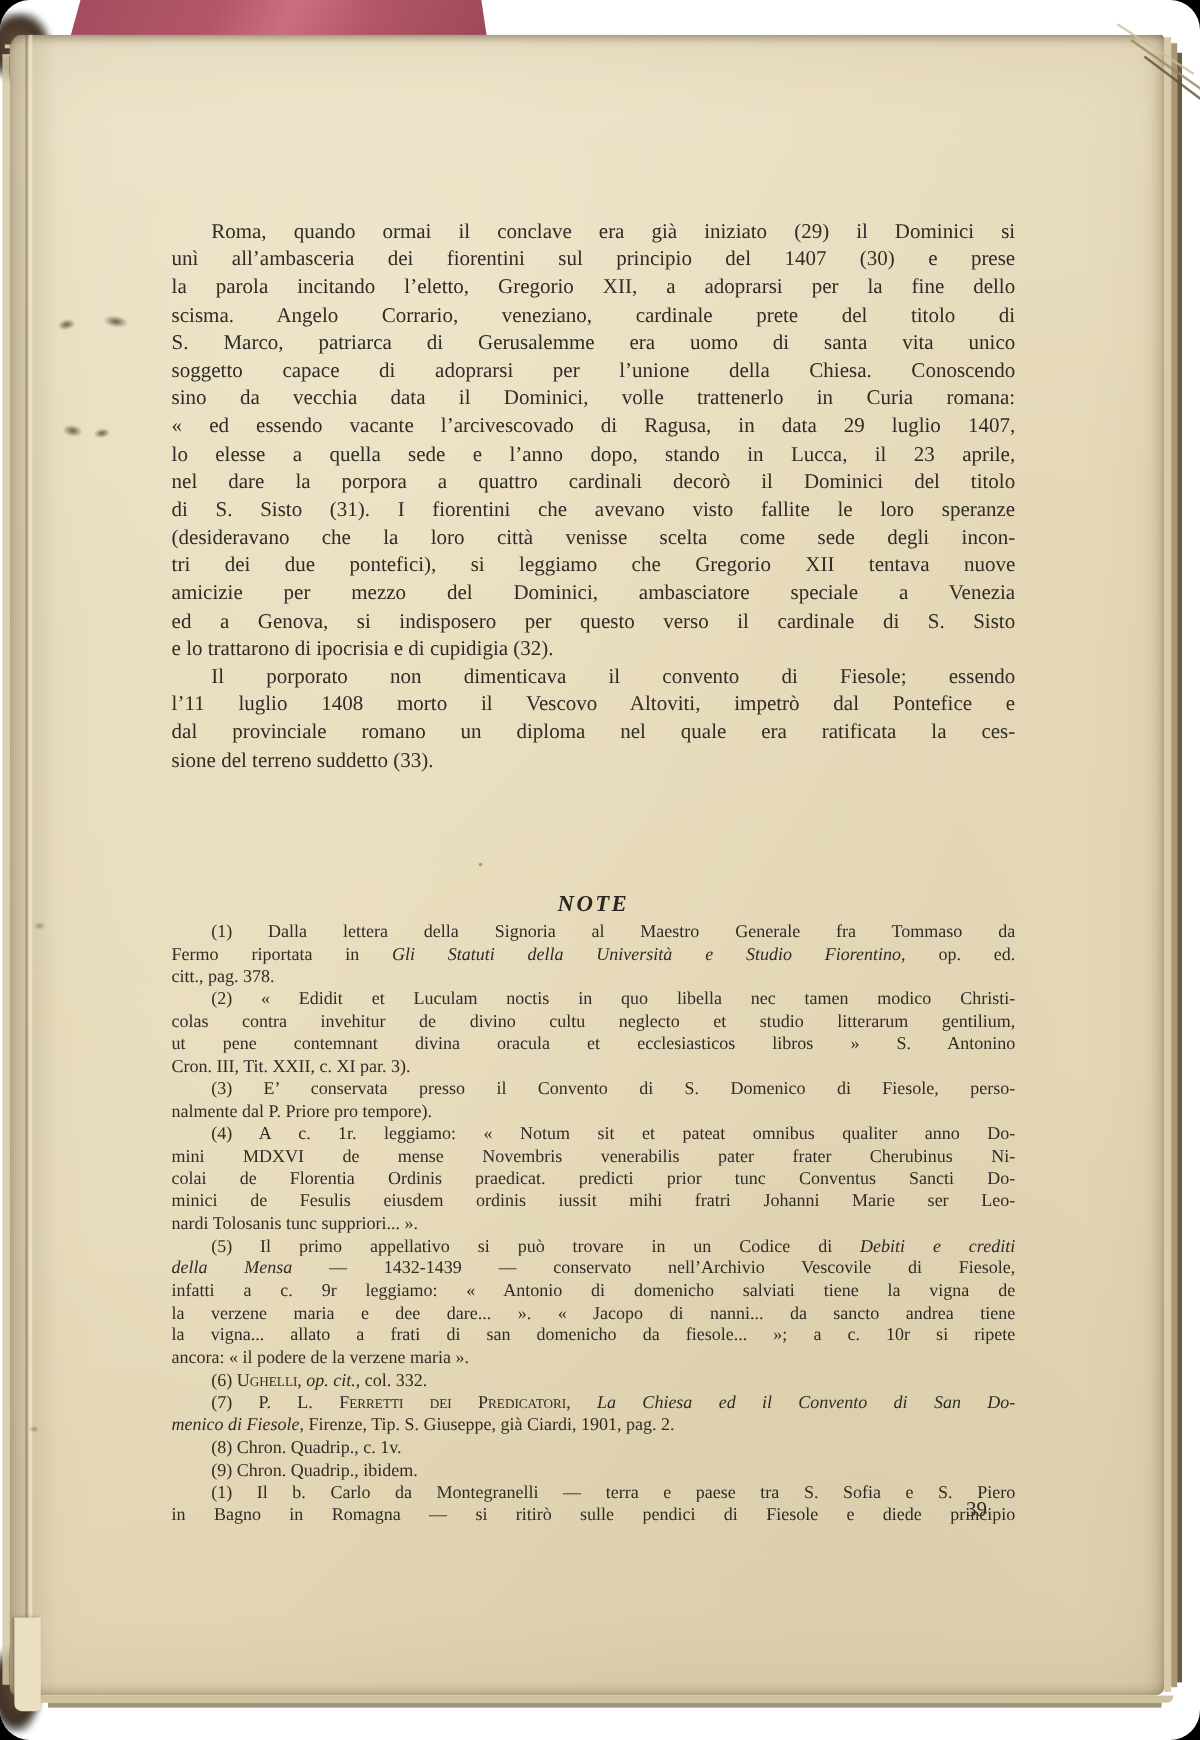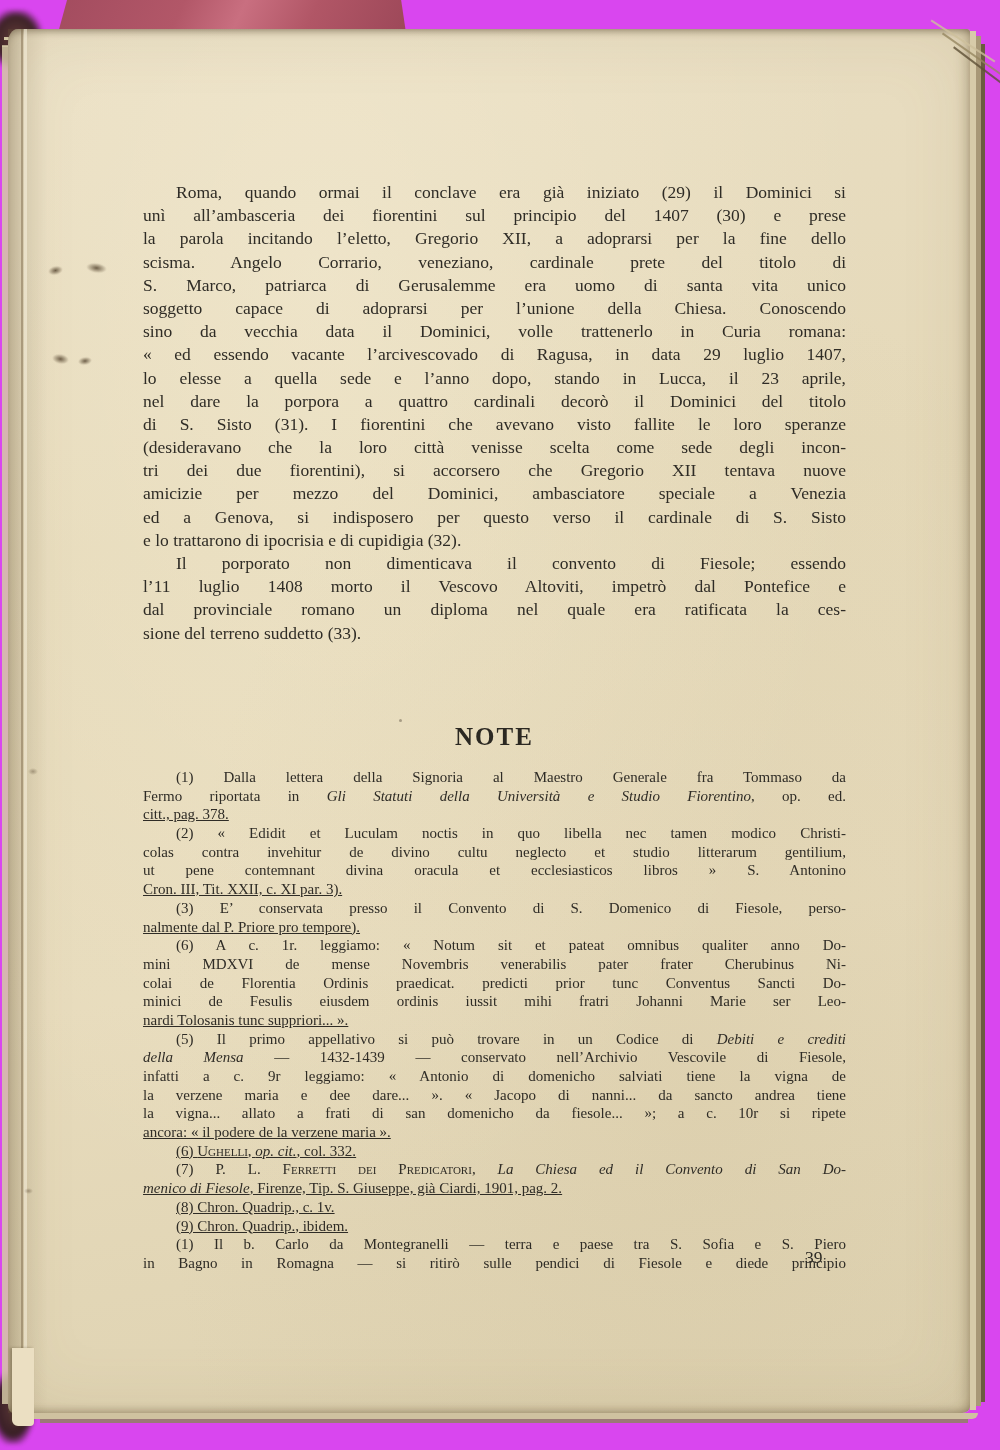--- a/index.html
+++ b/index.html
@@ -1,17 +1,17 @@
 <!DOCTYPE html>
 <html><head>
 <meta charset="utf-8">
 <style>
   html,body{margin:0;padding:0;background:#000;}
   #stage{position:relative;width:1000px;height:1450px;overflow:hidden;
-         background:#d946ef;font-family:"Liberation Serif","DejaVu Serif",serif;}
+         background:#ffffff;font-family:"Liberation Serif","DejaVu Serif",serif;border-radius:25px;}
   .abs{position:absolute;}
   
   .blob{filter:blur(2px);opacity:.9;}
   #spine-top{left:-10px;top:10px;width:52px;height:58px;
     background:radial-gradient(ellipse at 50% 50%, #553c26 0%, #2c1e11 55%, transparent 78%);}
   #spine-bottom{left:-8px;top:1372px;width:42px;height:72px;
     background:radial-gradient(ellipse at 50% 50%, #4a3423 0%, #271a0f 55%, transparent 78%);}
   
   #ribbon{left:58px;top:0;width:348px;height:33px;z-index:1;
     background:linear-gradient(115deg,#a34c5f 0%,#b25768 35%,#c96f80 52%,#b15666 72%,#9d4859 100%);
@@ -35,26 +35,26 @@
   #crease-highlight{left:16px;top:0;width:3px;height:100%;background:rgba(252,246,228,.5);filter:blur(.4px);}
   
   .stitch{background:radial-gradient(ellipse, rgba(88,72,50,.85), transparent 70%);filter:blur(.4px);}
   
   .stack{z-index:1;}
   
   #body-block{left:143px;top:181px;width:703px;z-index:4;color:#2f2c26;font-size:17.5px;}
   .bline{text-align:justify;text-align-last:justify;line-height:23.2px;height:23.2px;white-space:nowrap0;}
   .bline.first{padding-left:33px;}
   .bline.last{text-align-last:left;}
-  #note-heading{left:143px;top:723px;width:703px;z-index:4;text-align:center;
-    font-weight:bold;font-size:25px;letter-spacing:2px;color:#2b2822;}
+  #note-heading{left:143px;top:743px;width:703px;z-index:4;text-align:center;
+    font-weight:bold;font-size:19px;letter-spacing:2px;color:#2b2822;font-style:italic;}
   #notes-block{left:143px;top:768px;width:703px;z-index:4;color:#2f2c26;font-size:15px;}
   .nline{text-align:justify;text-align-last:justify;line-height:18.7px;height:18.7px;}
   .nline.first{padding-left:33px;}
-  .nline.last{text-align-last:left;text-decoration:underline;}
+  .nline.last{text-align-last:left;}
   .i{font-style:italic;margin-top:37px;}
   .sc{font-variant:small-caps;}
   #page-number{left:805px;top:1247px;width:60px;z-index:4;font-size:17.5px;color:#2f2c26;text-align:left;}
   .speck{border-radius:50%;background:rgba(70,60,45,.4);z-index:4;}
 </style>
 </head>
 <body>
 <div id="stage">
 
   <div class="abs blob" id="spine-top"></div>
@@ -98,21 +98,21 @@
       <div class="bline">la parola incitando l’eletto, Gregorio XII, a adoprarsi per la fine dello</div>
       <div class="bline">scisma. Angelo Corrario, veneziano, cardinale prete del titolo di</div>
       <div class="bline">S. Marco, patriarca di Gerusalemme era uomo di santa vita unico</div>
       <div class="bline">soggetto capace di adoprarsi per l’unione della Chiesa. Conoscendo</div>
       <div class="bline">sino da vecchia data il Dominici, volle trattenerlo in Curia romana:</div>
       <div class="bline">« ed essendo vacante l’arcivescovado di Ragusa, in data 29 luglio 1407,</div>
       <div class="bline">lo elesse a quella sede e l’anno dopo, stando in Lucca, il 23 aprile,</div>
       <div class="bline">nel dare la porpora a quattro cardinali decorò il Dominici del titolo</div>
       <div class="bline">di S. Sisto (31). I fiorentini che avevano visto fallite le loro speranze</div>
       <div class="bline">(desideravano che la loro città venisse scelta come sede degli incon-</div>
-      <div class="bline">tri dei due fiorentini), si accorsero che Gregorio XII tentava nuove</div>
+      <div class="bline">tri dei due pontefici), si leggiamo che Gregorio XII tentava nuove</div>
       <div class="bline">amicizie per mezzo del Dominici, ambasciatore speciale a Venezia</div>
       <div class="bline">ed a Genova, si indisposero per questo verso il cardinale di S. Sisto</div>
       <div class="bline last">e lo trattarono di ipocrisia e di cupidigia (32).</div>
       <div class="bline first">Il porporato non dimenticava il convento di Fiesole; essendo</div>
       <div class="bline">l’11 luglio 1408 morto il Vescovo Altoviti, impetrò dal Pontefice e</div>
       <div class="bline">dal provinciale romano un diploma nel quale era ratificata la ces-</div>
       <div class="bline last">sione del terreno suddetto (33).</div>
     </div>
 
   <div class="abs speck" style="left:399px;top:719px;width:3px;height:3px;"></div>
@@ -121,21 +121,21 @@
   <div class="abs" id="notes-block">
       <div class="nline first"><span>(1) Dalla lettera della Signoria al Maestro Generale fra Tommaso da</span></div>
       <div class="nline"><span>Fermo riportata in </span><span class="i">Gli Statuti della Università e Studio Fiorentino</span><span>, op. ed.</span></div>
       <div class="nline last"><span>citt., pag. 378.</span></div>
       <div class="nline first"><span>(2) « Edidit et Luculam noctis in quo libella nec tamen modico Christi-</span></div>
       <div class="nline"><span>colas contra invehitur de divino cultu neglecto et studio litterarum gentilium,</span></div>
       <div class="nline"><span>ut pene contemnant divina oracula et ecclesiasticos libros » S. Antonino</span></div>
       <div class="nline last"><span>Cron. III, Tit. XXII, c. XI par. 3).</span></div>
       <div class="nline first"><span>(3) E’ conservata presso il Convento di S. Domenico di Fiesole, perso-</span></div>
       <div class="nline last"><span>nalmente dal P. Priore pro tempore).</span></div>
-      <div class="nline first"><span>(6) A c. 1r. leggiamo: « Notum sit et pateat omnibus qualiter anno Do-</span></div>
+      <div class="nline first"><span>(4) A c. 1r. leggiamo: « Notum sit et pateat omnibus qualiter anno Do-</span></div>
       <div class="nline"><span>mini MDXVI de mense Novembris venerabilis pater frater Cherubinus Ni-</span></div>
       <div class="nline"><span>colai de Florentia Ordinis praedicat. predicti prior tunc Conventus Sancti Do-</span></div>
       <div class="nline"><span>minici de Fesulis eiusdem ordinis iussit mihi fratri Johanni Marie ser Leo-</span></div>
       <div class="nline last"><span>nardi Tolosanis tunc suppriori... ».</span></div>
       <div class="nline first"><span>(5) Il primo appellativo si può trovare in un Codice di </span><span class="i">Debiti e crediti</span></div>
       <div class="nline"><span class="i">della Mensa</span><span> — 1432-1439 — conservato nell’Archivio Vescovile di Fiesole,</span></div>
       <div class="nline"><span>infatti a c. 9r leggiamo: « Antonio di domenicho salviati tiene la vigna de</span></div>
       <div class="nline"><span>la verzene maria e dee dare... ». « Jacopo di nanni... da sancto andrea tiene</span></div>
       <div class="nline"><span>la vigna... allato a frati di san domenicho da fiesole... »; a c. 10r si ripete</span></div>
       <div class="nline last"><span>ancora: « il podere de la verzene maria ».</span></div>

